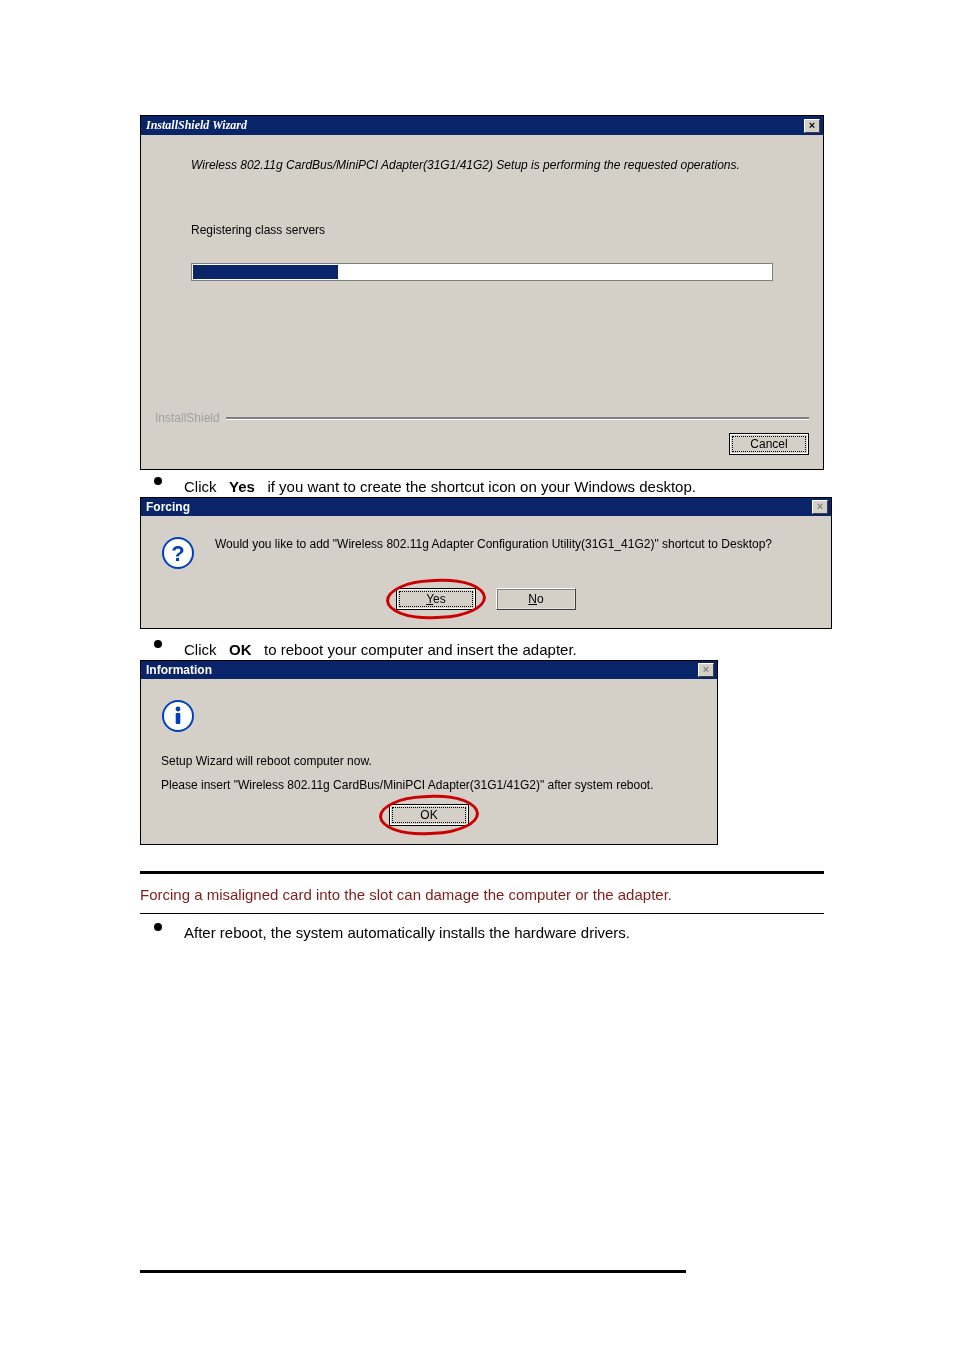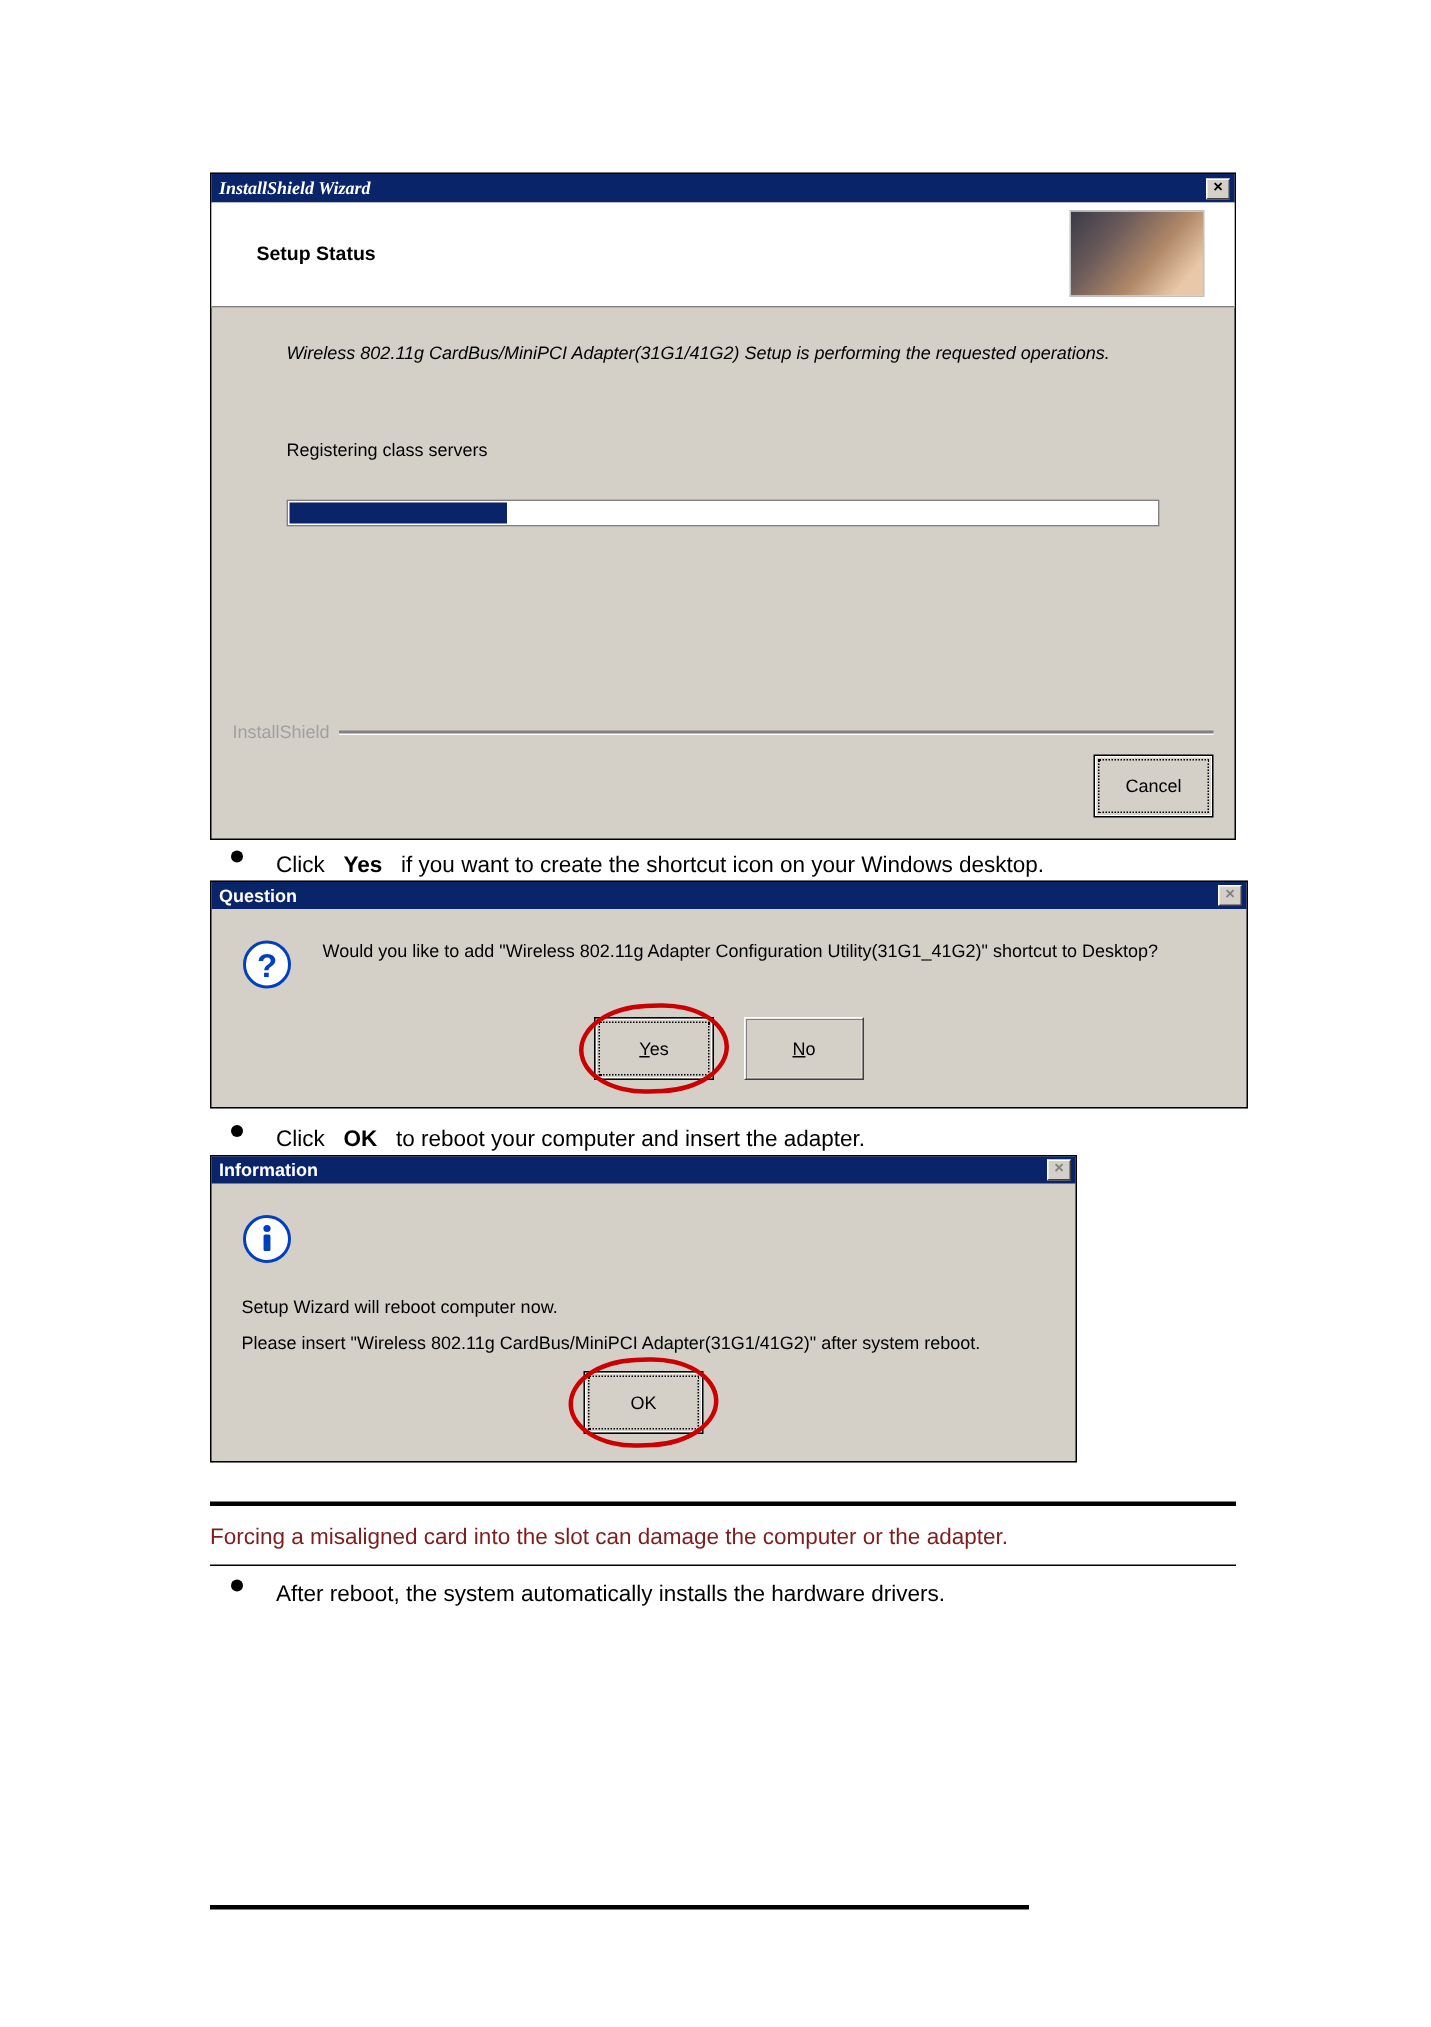--- a/index.html
+++ b/index.html
@@ -108,21 +108,21 @@
     box-shadow: 0 1px 0 #ffffff;
   }
   .btn-row { text-align: right; }
 
   .btn {
     background: #d4d0c8;
     border: 1px solid #404040;
     border-top-color: #ffffff;
     border-left-color: #ffffff;
     box-shadow: 1px 1px 0 #808080 inset, -1px -1px 0 #dfdfdf inset;
-    padding: 13px 20px;
+    padding: 3px 20px;
     font-size: 12px;
     font-family: Tahoma, sans-serif;
     min-width: 80px;
     cursor: default;
   }
   .btn.default {
     outline: 1px dotted #000;
     outline-offset: -4px;
     border: 1px solid #000;
     box-shadow: 0 0 0 1px #ffffff inset, -1px -1px 0 #808080 inset;
@@ -217,24 +217,20 @@
 </style>
 </head>
 <body>
 
 <div class="page">
 
   <div class="win">
     <div class="titlebar">
       <span class="wiz-title-font">InstallShield Wizard</span>
       <span class="close">×</span>
-    </div>
-    <div class="wizard-header">
-      <span class="title">Setup Status</span>
-      <div class="art"></div>
     </div>
     <div class="wizard-body">
       <div class="desc">Wireless 802.11g CardBus/MiniPCI Adapter(31G1/41G2) Setup is performing the requested operations.</div>
       <div class="status-line">Registering class servers</div>
       <div class="progress-outer">
         <div class="progress-inner" id="prog" style="width: 25%;"></div>
       </div>
       <div style="height:110px"></div>
     </div>
     <div class="wizard-footer">
@@ -254,21 +250,21 @@
       <span>Click</span>
       <span>&nbsp;</span>
       <span class="hot">Yes</span>
       <span>&nbsp;</span>
       <span>if you want to create the shortcut icon on your Windows desktop.</span>
     </span>
   </div>
 
   <div class="win" style="width:692px;">
     <div class="titlebar">
-      <span style="font-weight:bold">Question</span>
+      <span style="font-weight:bold">Forcing</span>
       <span class="close disabled">×</span>
     </div>
     <div class="msg-body">
       <div class="icon">
         <svg class="icon-q-svg" viewBox="0 0 34 34">
           <circle cx="17" cy="17" r="15" fill="#ffffff" stroke="#0040c0" stroke-width="2"></circle>
           <text x="17" y="25" text-anchor="middle" font-family="Arial" font-size="22" font-weight="bold" fill="#0040c0">?</text>
         </svg>
       </div>
       <div class="text">Would you like to add "Wireless 802.11g Adapter Configuration Utility(31G1_41G2)" shortcut to Desktop?</div>

